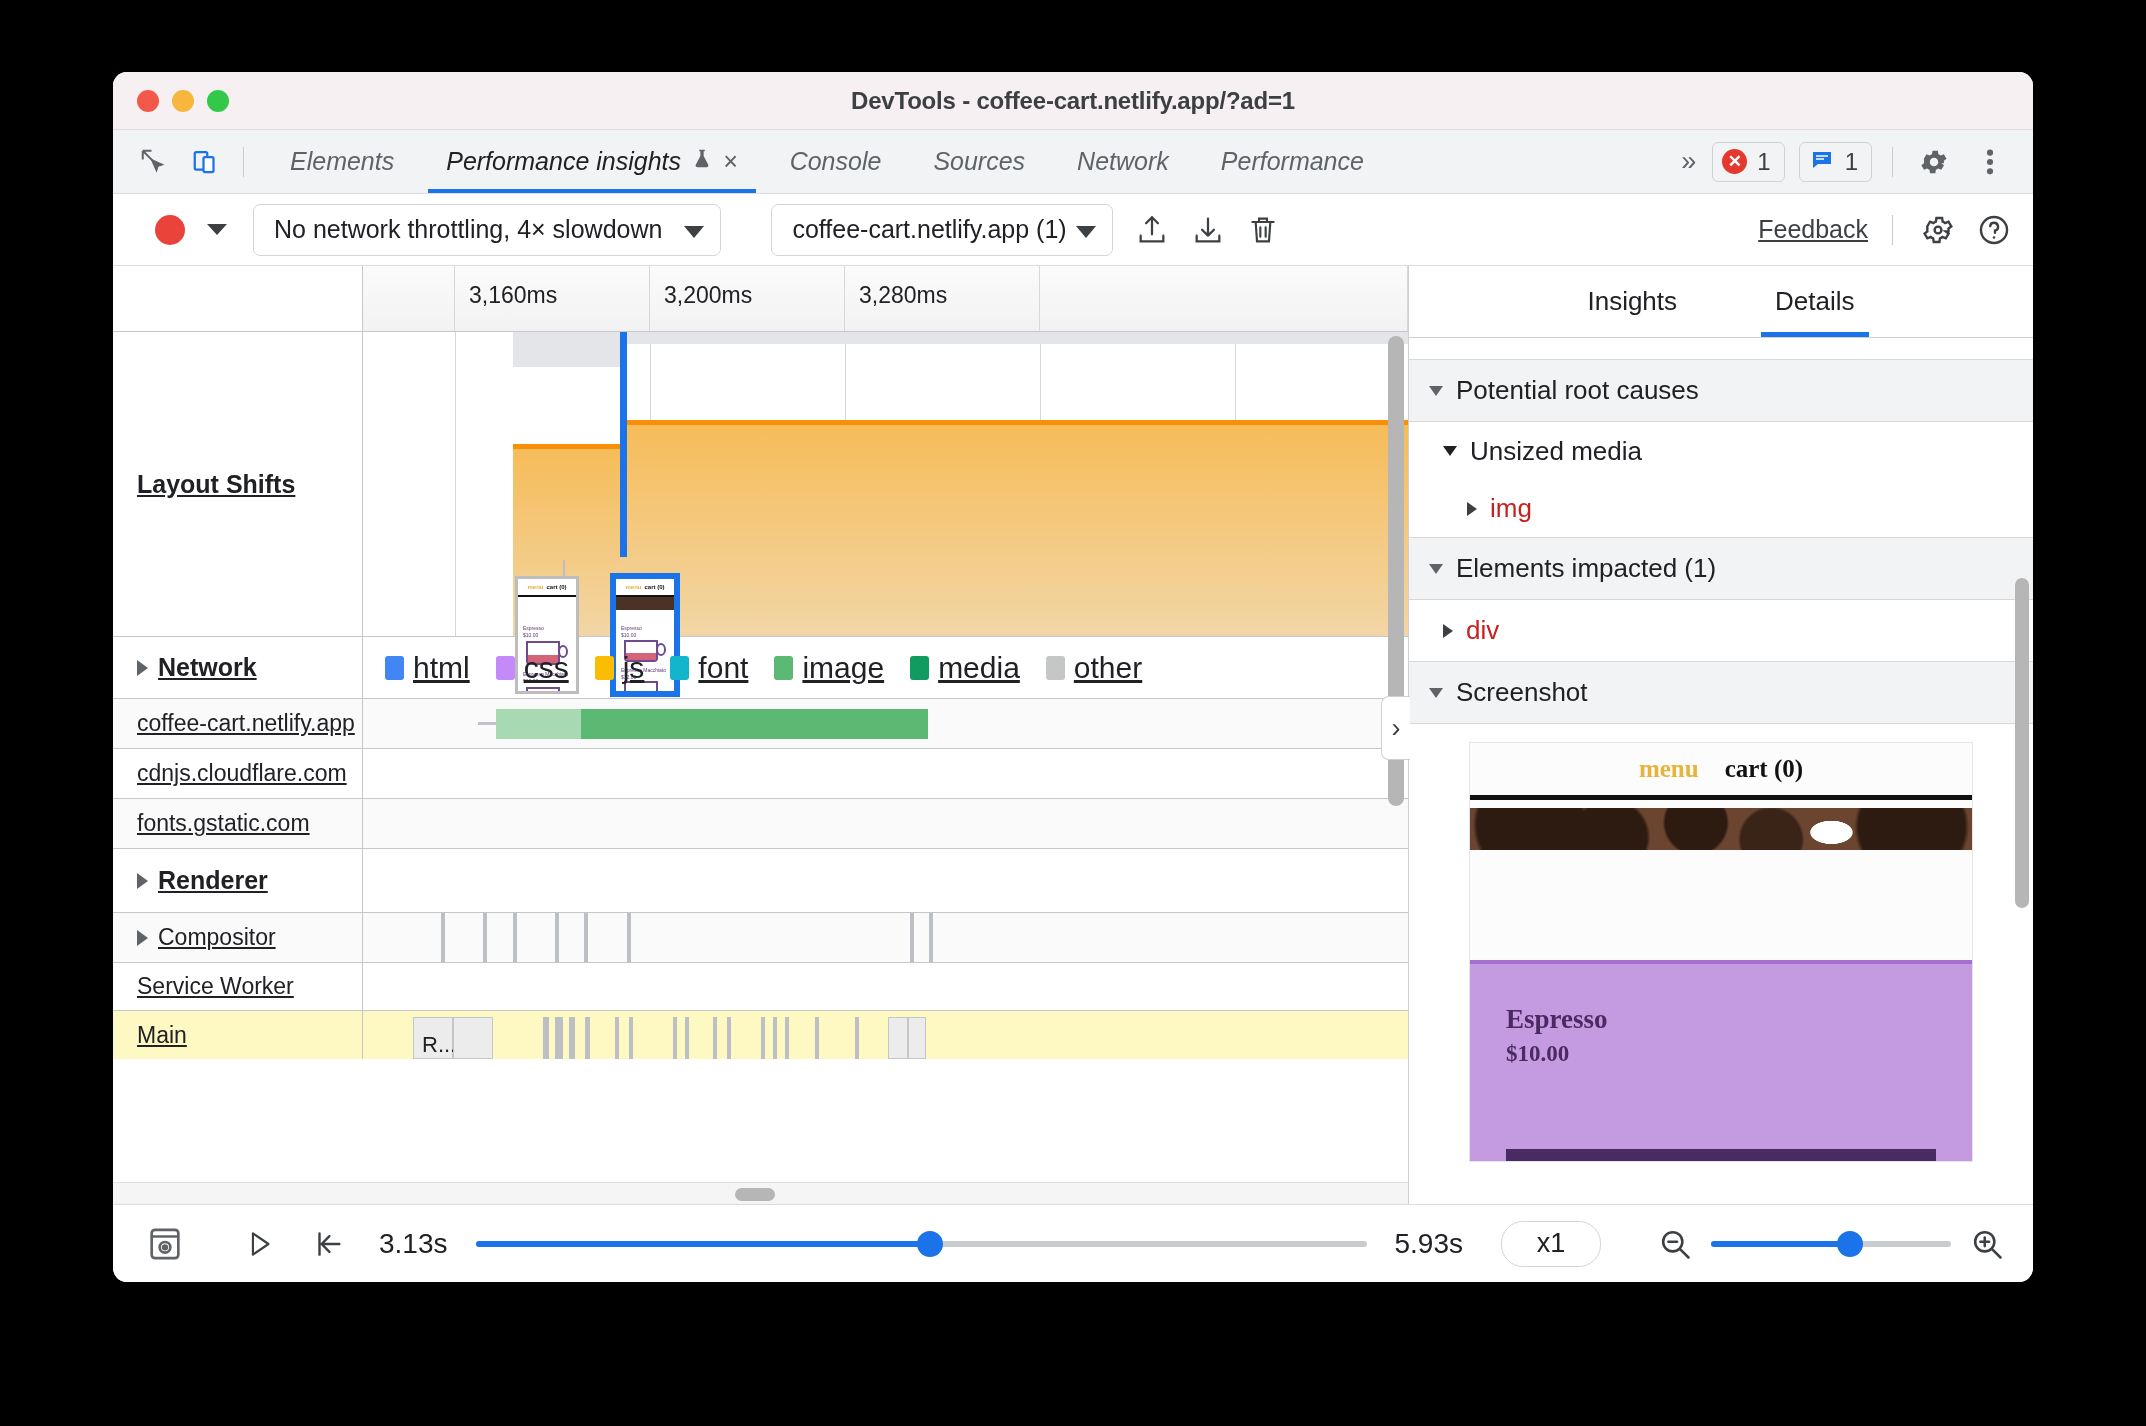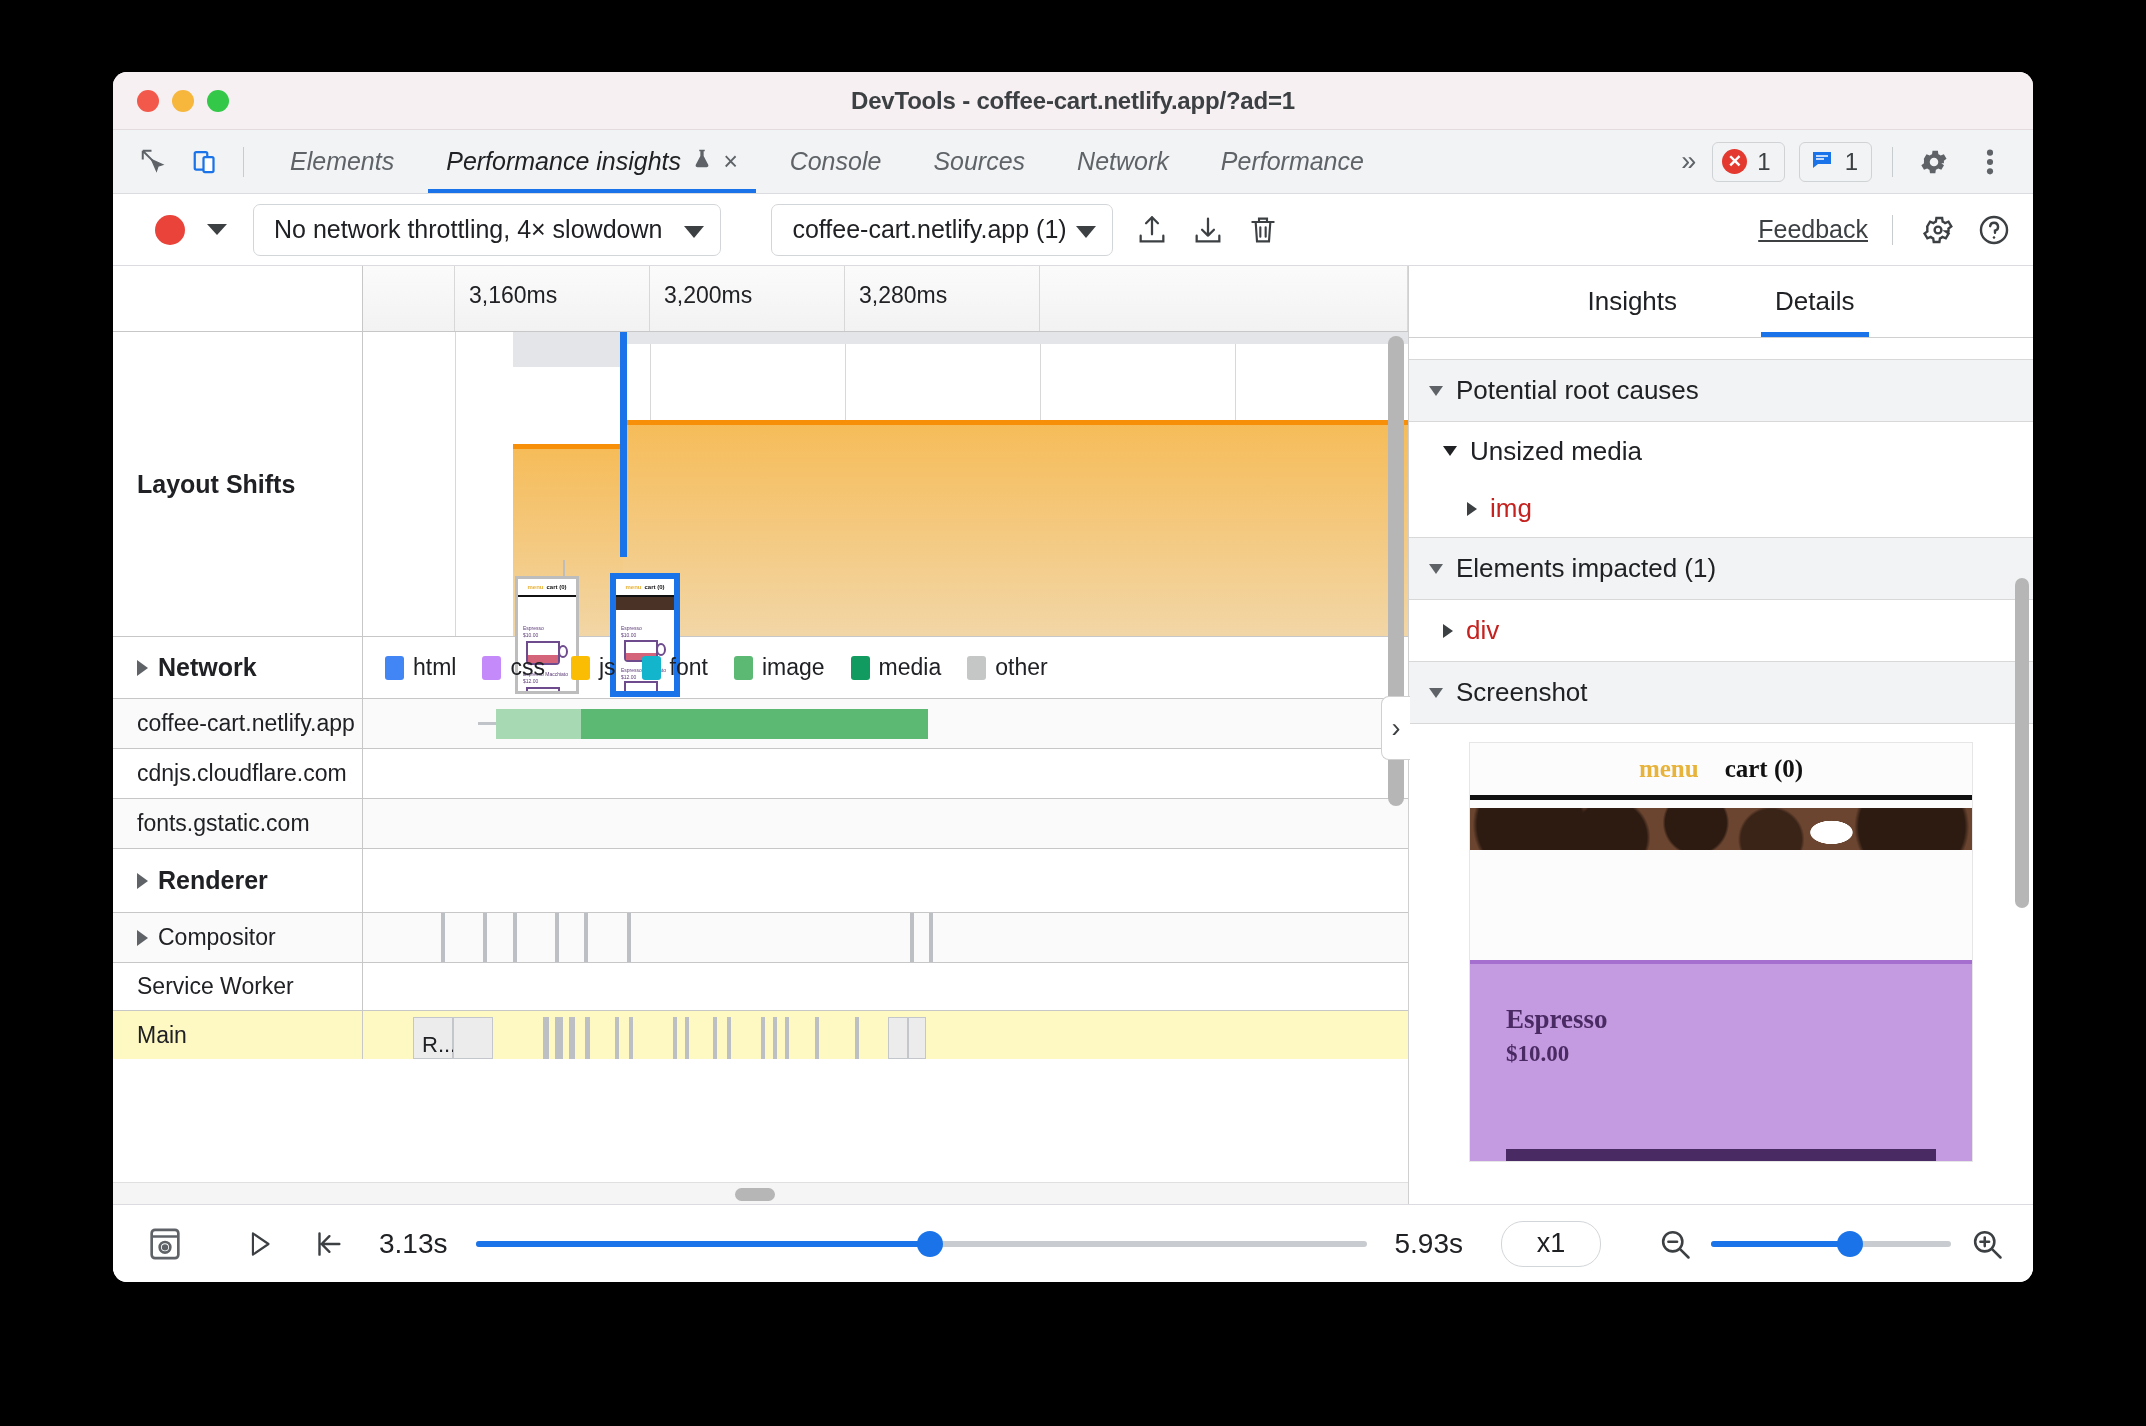--- a/index.html
+++ b/index.html
@@ -143,21 +143,21 @@
     background: linear-gradient(#fbfbfb, #f2f2f2);
   }
   .tick.blank { background: linear-gradient(#fbfbfb, #f2f2f2); }
 
   
   .track { display: flex; border-bottom: 1px solid #c7c7c7; }
   .track-label {
     width: 250px; flex: 0 0 250px;
     border-right: 1px solid #c7c7c7;
     display: flex; align-items: center;
-    padding-left: 24px; font-size: 23px; color: #202124;
+    padding-left: 24px; font-size: 23px; color: #202124; text-decoration: underline;
   }
   .track-label.bold { font-weight: bold; font-size: 25px; }
   .track-body { flex: 1; position: relative; }
   .tri {
     width: 0; height: 0; margin-right: 10px;
     border-top: 8px solid transparent;
     border-bottom: 8px solid transparent;
     border-left: 11px solid #5f6368;
   }
 
@@ -198,21 +198,21 @@
   }
   .th-cupfill { position: absolute; left: 0; right: 0; bottom: 0; height: 40%; background: #d4647a; }
   .th-handle {
     position: absolute; border: 2px solid #6d4b8d; border-radius: 50%;
     background: transparent;
   }
   .th-conn { position: absolute; width: 2px; background: #bdbdbd; }
 
   
   .net-legend { display: flex; align-items: center; gap: 26px; padding-left: 22px; height: 100%; }
-  .leg { display: flex; align-items: center; gap: 9px; font-size: 23px; color: #202124; }
+  .leg { display: flex; align-items: center; gap: 9px; font-size: 30px; color: #202124; text-decoration: underline; }
   .swatch { width: 19px; height: 24px; border-radius: 3px; }
   .net-row { height: 50px; }
   .net-row .track-label { font-size: 23px; }
   .net-bar { position: absolute; height: 30px; top: 10px; }
   .net-bar .seg { position: absolute; top: 0; bottom: 0; }
   .net-line { position: absolute; height: 3px; top: 23px; background: #c0c4c8; }
 
   
   .mtick { position: absolute; top: 0; bottom: 0; background: #bcc0c4; width: 4px; }
   .mblock {

